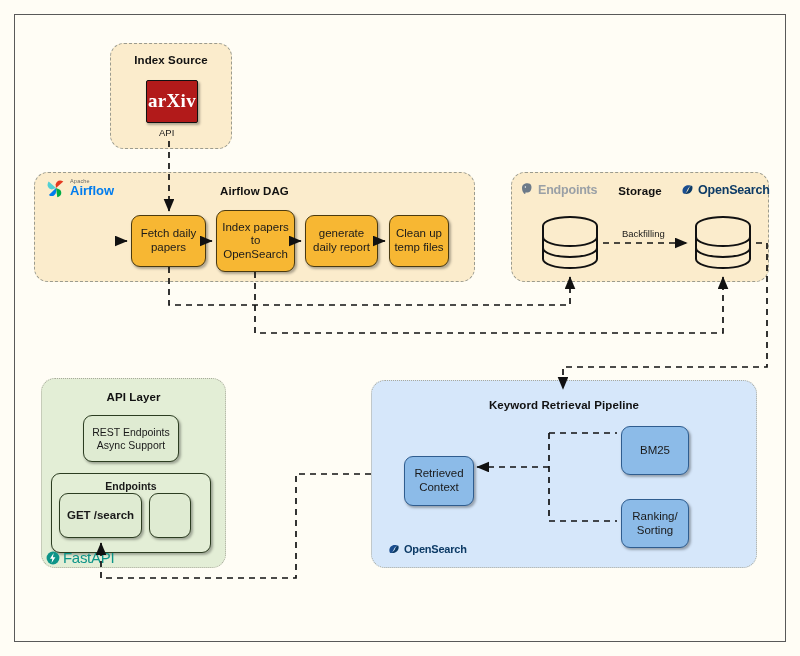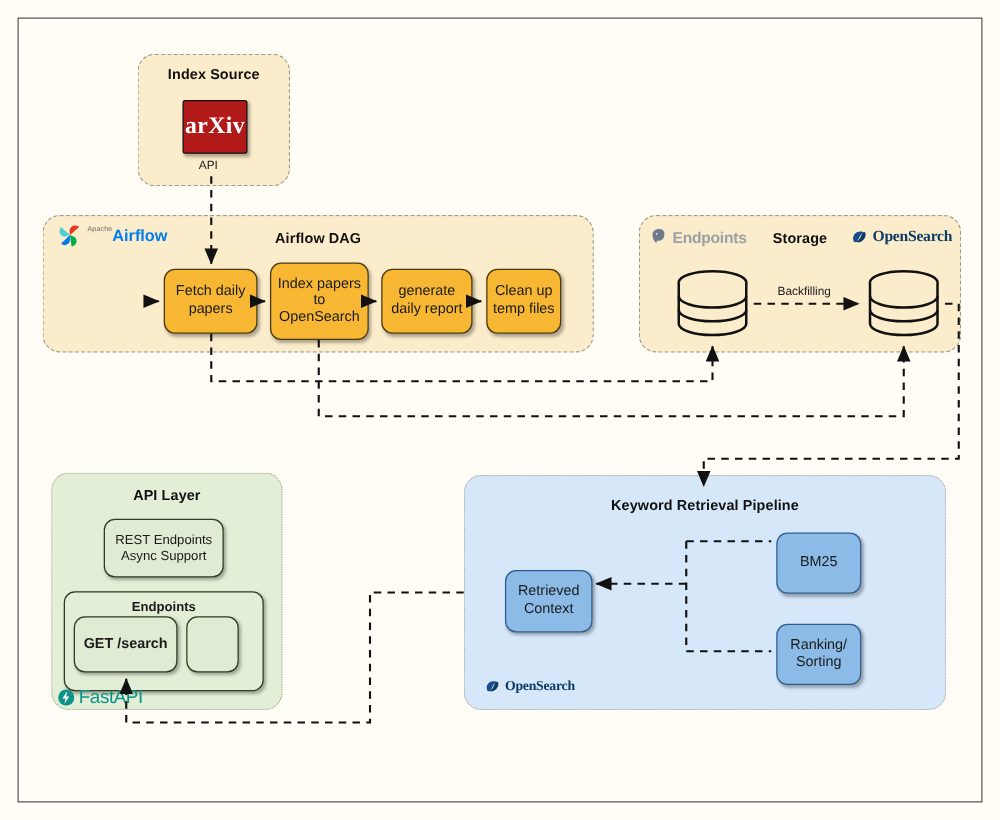--- a/index.html
+++ b/index.html
@@ -46,21 +46,21 @@
   
   .ftxt{position:absolute;font-size:10.5px;color:#1a1a1a;white-space:nowrap;}
   
   svg.overlay{position:absolute;left:0;top:0;width:772px;height:628px;pointer-events:none;overflow:visible;}
   
   .logo{position:absolute;display:flex;align-items:center;gap:3px;}
   .logo-text{font-weight:bold;white-space:nowrap;}
   .airflow-word{color:#017cee;font-size:13px;font-weight:bold;line-height:1;font-family:"Liberation Sans",sans-serif;}
   .airflow-sub{color:#666;font-size:5.5px;line-height:1;letter-spacing:.2px;}
   .pg-word{color:#9aa0a6;font-size:12.5px;font-weight:bold;letter-spacing:-.2px;}
-  .os-word{color:#0d3b66;font-size:12.5px;font-weight:bold;letter-spacing:-.2px;font-family:Liberation Serif, serif;}
+  .os-word{color:#0d3b66;font-size:12.5px;font-weight:bold;letter-spacing:-.2px;}
   .fa-word{color:#0d9488;font-size:15px;font-weight:500;letter-spacing:-.3px;}
 </style>
 </head>
 <body>
 
 <div id="canvas">
   <div id="frame">
 
     <div class="group g-dash g-cream" style="left:95px;top:28px;width:122px;height:106px;">
       <div class="g-title" style="top:10px;">Index Source</div>
@@ -74,21 +74,21 @@
       <div class="g-title" style="top:12px;">Airflow DAG</div>
     </div>
 
     <div class="logo" style="left:30px;top:162px;">
       <svg width="22" height="22" viewBox="0 0 24 24">
         <path d="M12 12 L4 5 C1.5 9 3 13 7.5 13.6 Z" fill="#51d0d4"></path>
         <path d="M12 12 L20 5 C16 2.3 12.2 4.3 11.6 8.3 Z" fill="#e43921"></path>
         <path d="M12 12 L13.4 22 C17.8 21.2 19 17 16.4 14 Z" fill="#00ad46"></path>
         <path d="M12 12 L4.2 19.5 C7.4 22.3 11.3 20.5 12.1 16.3 Z" fill="#017cee"></path>
       </svg>
-      <div style="display:flex;flex-direction:row;justify-content:center;">
+      <div style="display:flex;flex-direction:column;justify-content:center;">
         <div class="airflow-sub">Apache</div>
         <div class="airflow-word">Airflow</div>
       </div>
     </div>
 
     <div class="node n-orange" style="left:116px;top:200px;width:75px;height:52px;">
       <span>Fetch daily papers</span>
     </div>
     <div class="node n-orange" style="left:201px;top:195px;width:79px;height:62px;">
       <span>Index papers to OpenSearch</span>

